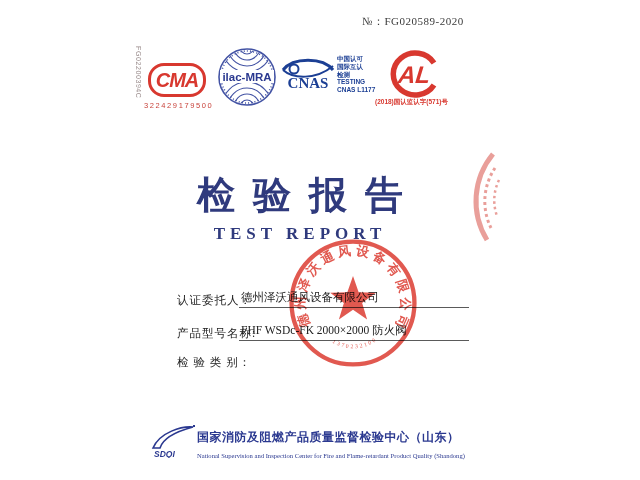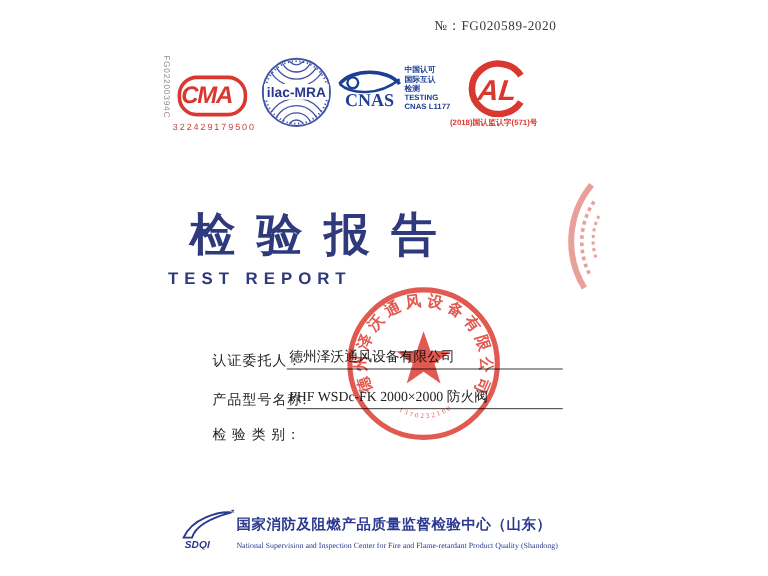--- a/index.html
+++ b/index.html
@@ -7,39 +7,39 @@
         font-family:"Liberation Serif","DejaVu Serif",serif;}
   .abs{position:absolute;}
 
   
   #report-no{left:362px;top:14px;font-size:11px;color:#3a3a3a;letter-spacing:0.5px;}
 
   
   #cma-vcode{left:135px;top:46px;height:64px;writing-mode:vertical-rl;text-orientation:sideways;
              font-size:7px;color:#9a8c8c;letter-spacing:0.6px;font-family:"Liberation Sans",sans-serif;}
   #cma-box{left:148px;top:63px;width:52px;height:28px;border:3.5px solid #d8382f;border-radius:16px;
-           display:flex;align-items:center;justify-content:flex-start;}
+           display:flex;align-items:center;justify-content:center;}
   #cma-box span{font-family:"Liberation Sans",sans-serif;font-weight:900;font-size:20px;color:#d8382f;
                 letter-spacing:-1px;font-style:italic;}
   #cma-number{left:144px;top:101px;font-size:7.5px;color:#c8423a;letter-spacing:1.6px;
               font-family:"Liberation Sans",sans-serif;}
 
   #ilac-logo{left:216px;top:46px;}
   #cnas-logo{left:280px;top:55px;}
   #cnas-text{left:337px;top:55px;color:#1c3f94;font-family:"Liberation Sans",sans-serif;
              font-size:6.5px;font-weight:bold;line-height:7.8px;}
   #cal-logo{left:390px;top:50px;}
   #cal-caption{left:375px;top:98px;font-size:6.5px;font-weight:bold;color:#d8382f;
                font-family:"Liberation Sans",sans-serif;}
 
   
-  #title-block{left:140px;top:170px;width:320px;text-align:left;color:#2f3a7d;}
+  #title-block{left:140px;top:170px;width:320px;text-align:center;color:#2f3a7d;}
   #title-zh{font-size:38px;font-weight:bold;letter-spacing:18px;text-indent:18px;white-space:nowrap;}
-  #title-en{font-size:14px;font-weight:bold;letter-spacing:5px;margin-top:3px;
-            font-family:Liberation Sans, sans-serif;}
+  #title-en{font-size:17px;font-weight:bold;letter-spacing:5px;margin-top:3px;
+            font-family:Liberation Serif, serif;}
 
   
   .field-row{position:absolute;left:177px;display:flex;align-items:flex-end;color:#222;}
   .field-label{font-size:11.5px;letter-spacing:1px;white-space:nowrap;width:62px;}
   .field-value{font-size:11.5px;border-bottom:1px solid #5a5a5a;width:228px;
                padding:0 0 2px 2px;white-space:nowrap;}
   #row-applicant{top:290px;}
   #row-model{top:323px;}
   #row-type{top:355px;}
 

